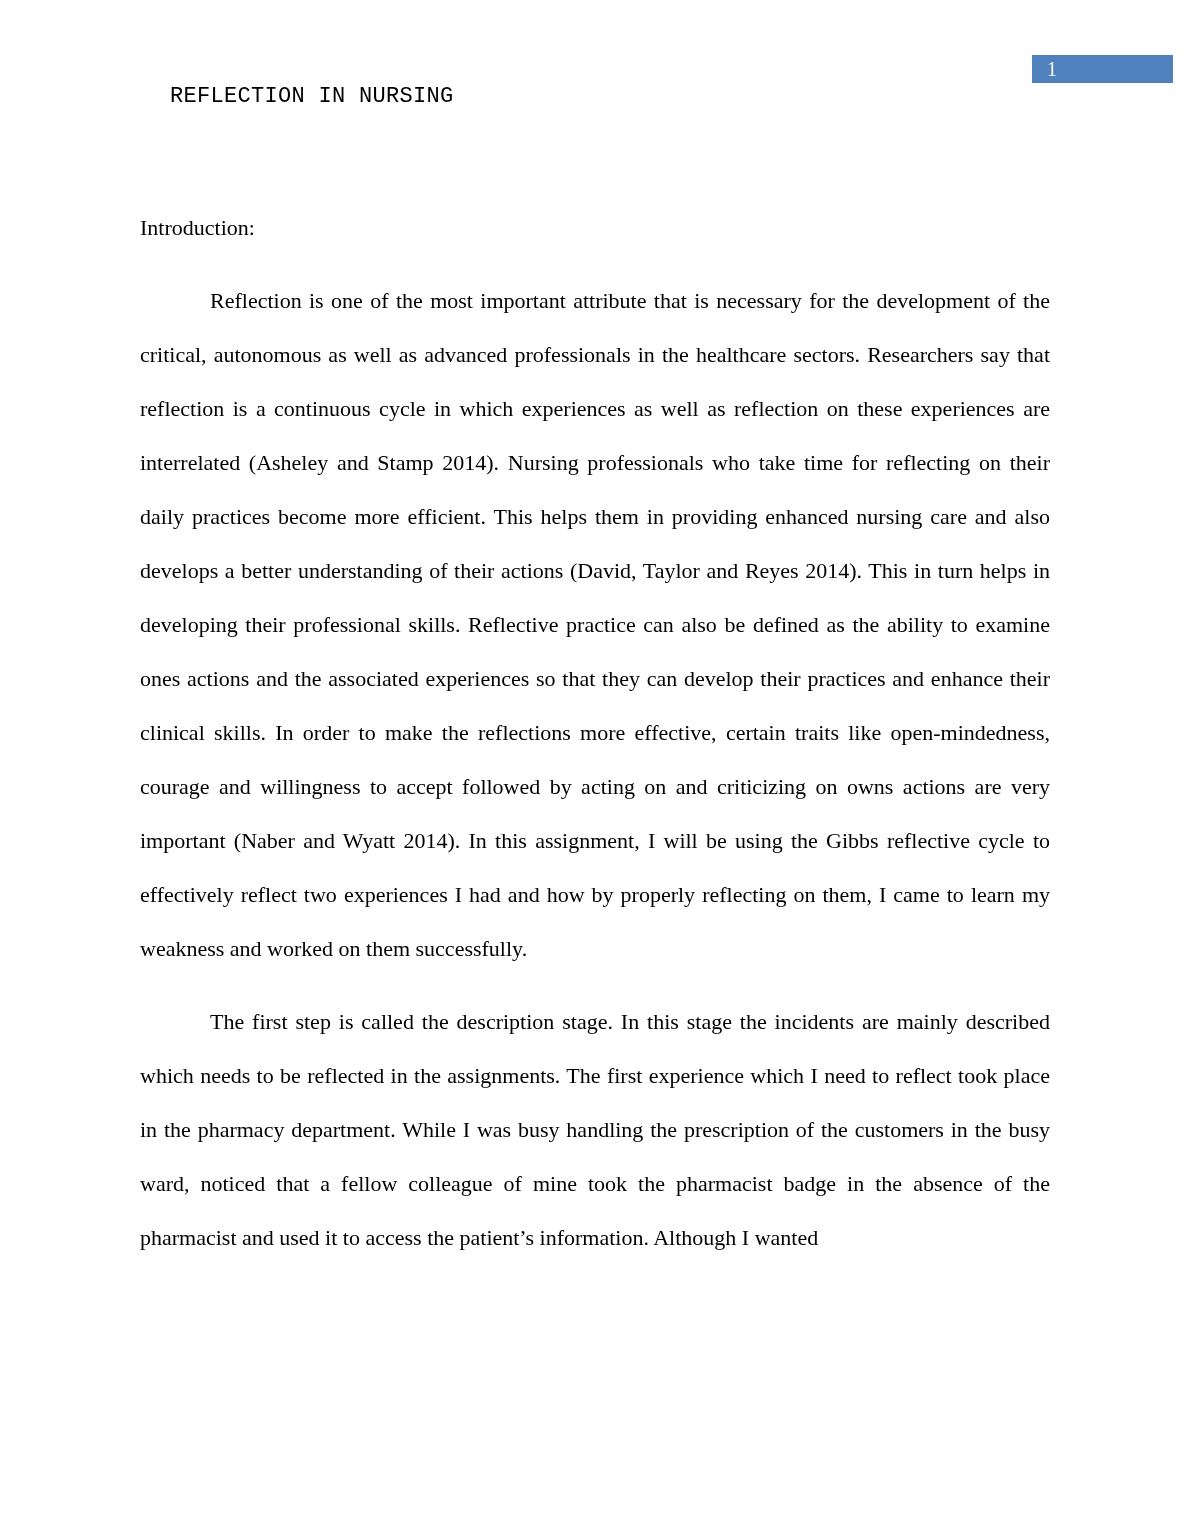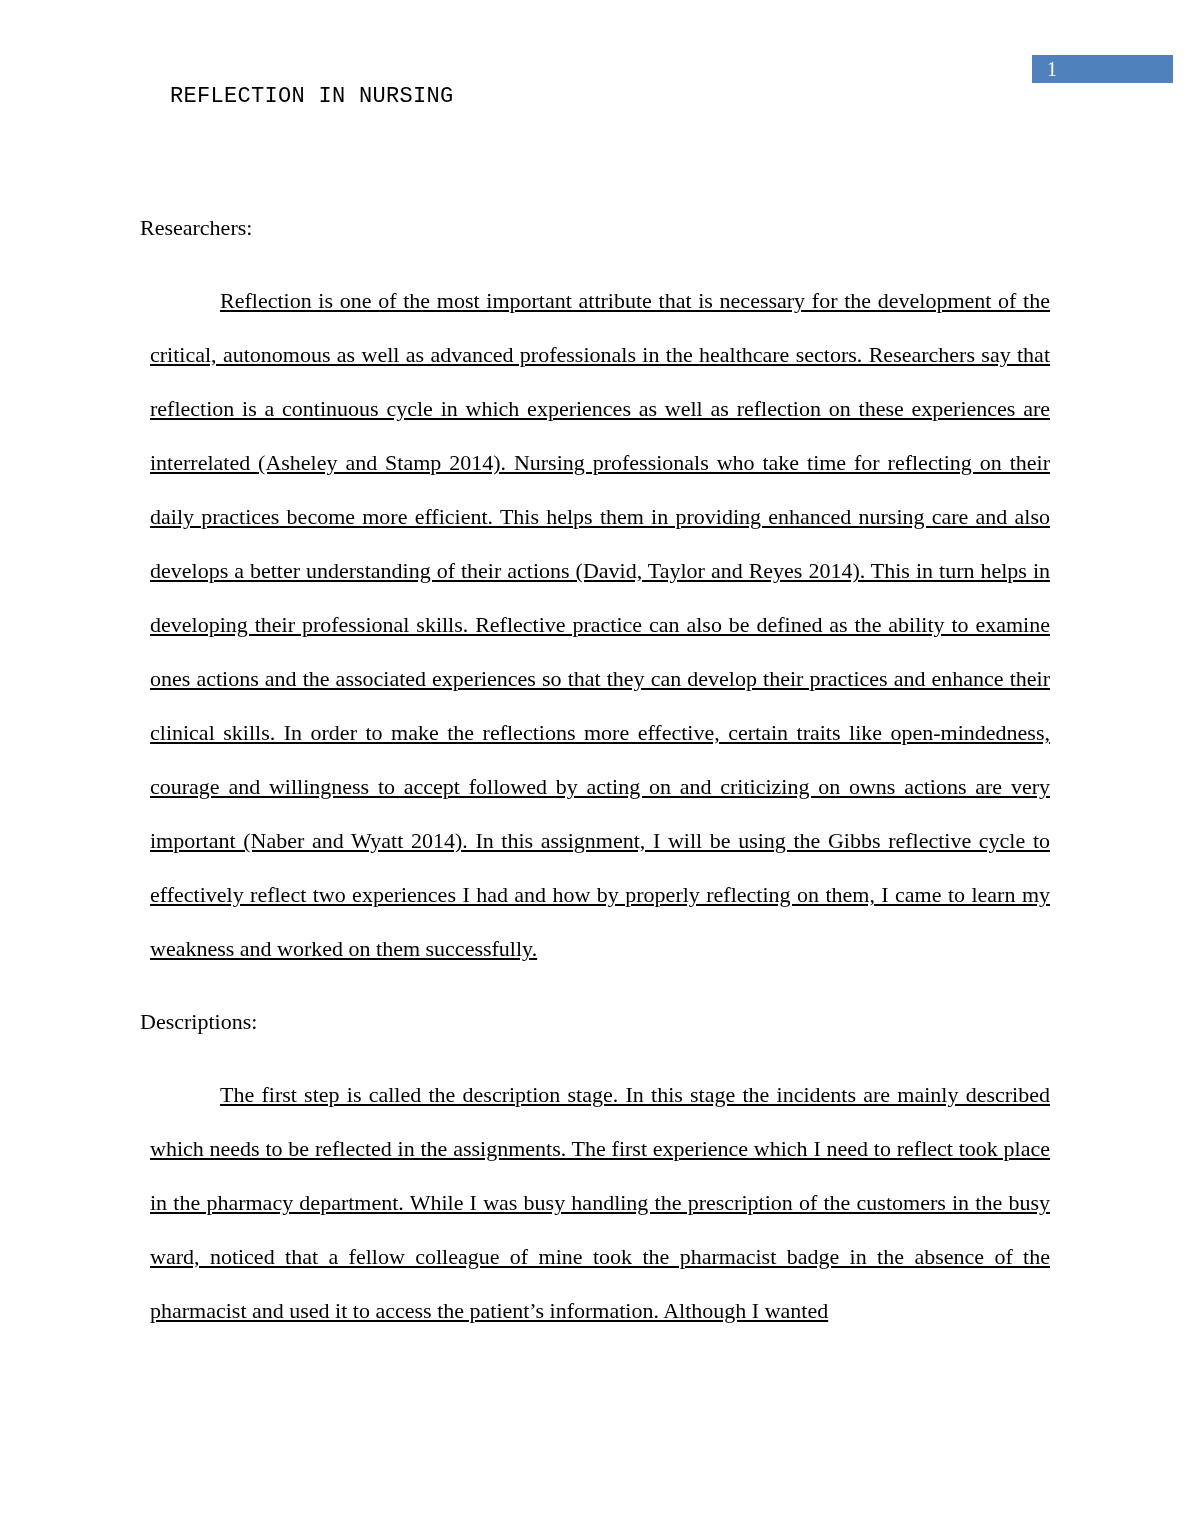--- a/index.html
+++ b/index.html
@@ -49,43 +49,41 @@
     line-height: 54px;
   }
   .section-heading {
     font-size: 22px;
     font-weight: normal;
     margin: 0 0 19px 0;
     line-height: 54px;
     text-align: left;
   }
   .body-paragraph {
-    margin: 0 0 19px 10px;
+    margin: 0 0 19px 0;
     text-align: justify;
     text-indent: 70px;
     line-height: 54px;
-    text-decoration: underline;
   }
 </style>
 </head>
 <body>
 
 <div class="page">
 
   <div class="page-number-badge">
     <span class="num">1</span>
   </div>
 
   <div class="running-head">REFLECTION IN NURSING</div>
 
   <div class="content">
 
-    <h2 class="section-heading">Researchers:</h2>
+    <h2 class="section-heading">Introduction:</h2>
 
     <p class="body-paragraph">Reflection is one of the most important attribute that is necessary for the development of the critical, autonomous as well as advanced professionals in the healthcare sectors. Researchers say that reflection is a continuous cycle in which experiences as well as reflection on these experiences are interrelated (Asheley and Stamp 2014). Nursing professionals who take time for reflecting on their daily practices become more efficient.  This helps them in providing enhanced nursing care and also develops a better understanding of their actions (David, Taylor and Reyes 2014). This in turn helps in developing their professional skills. Reflective practice can also be defined as the ability to examine ones actions and the associated experiences so that they can develop their practices and enhance their clinical skills. In order to make the reflections more effective, certain traits like open-mindedness, courage and willingness to accept followed by acting on and criticizing on owns actions are very important (Naber and Wyatt 2014). In this assignment, I will be using the Gibbs reflective cycle to effectively reflect two experiences I had and how by properly reflecting on them, I came to learn my weakness and worked on them successfully.</p>
 
-    <h2 class="section-heading">Descriptions:</h2>
 
     <p class="body-paragraph">The first step is called the description stage. In this stage the incidents are mainly described which needs to be reflected in the assignments. The first experience which I need to reflect took place in the pharmacy department. While I was busy handling the prescription of the customers in the busy ward, noticed that a fellow colleague of mine took the pharmacist badge in the absence of the pharmacist and used it to access the patient’s information. Although I wanted</p>
 
   </div>
 
 </div>
 
 </body></html>

